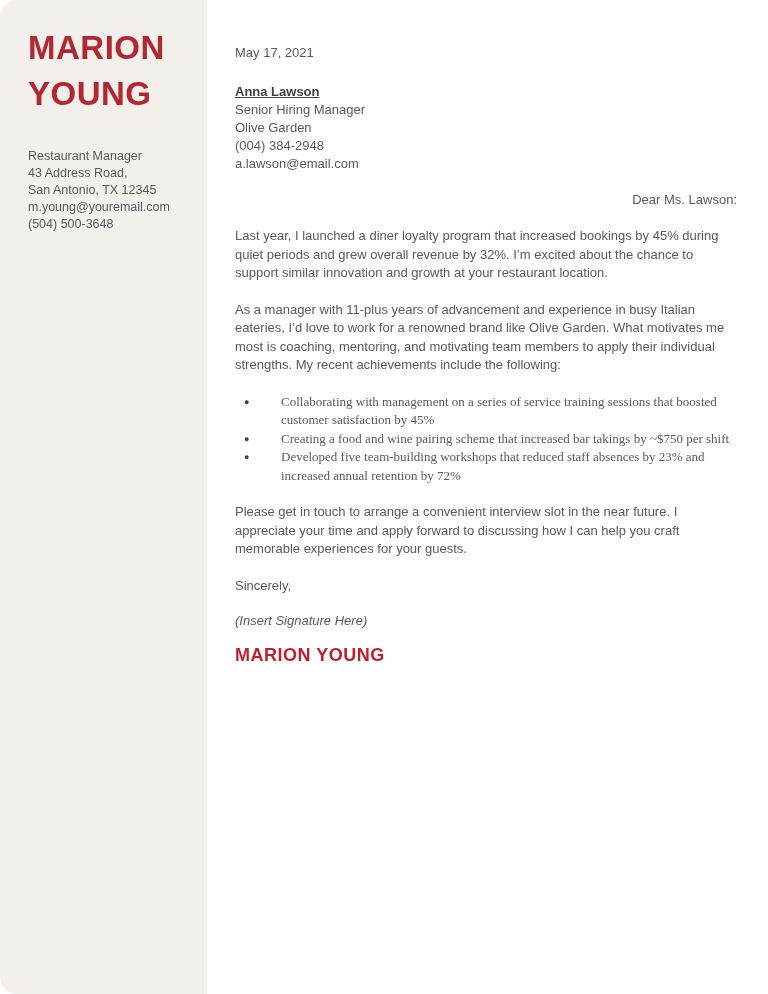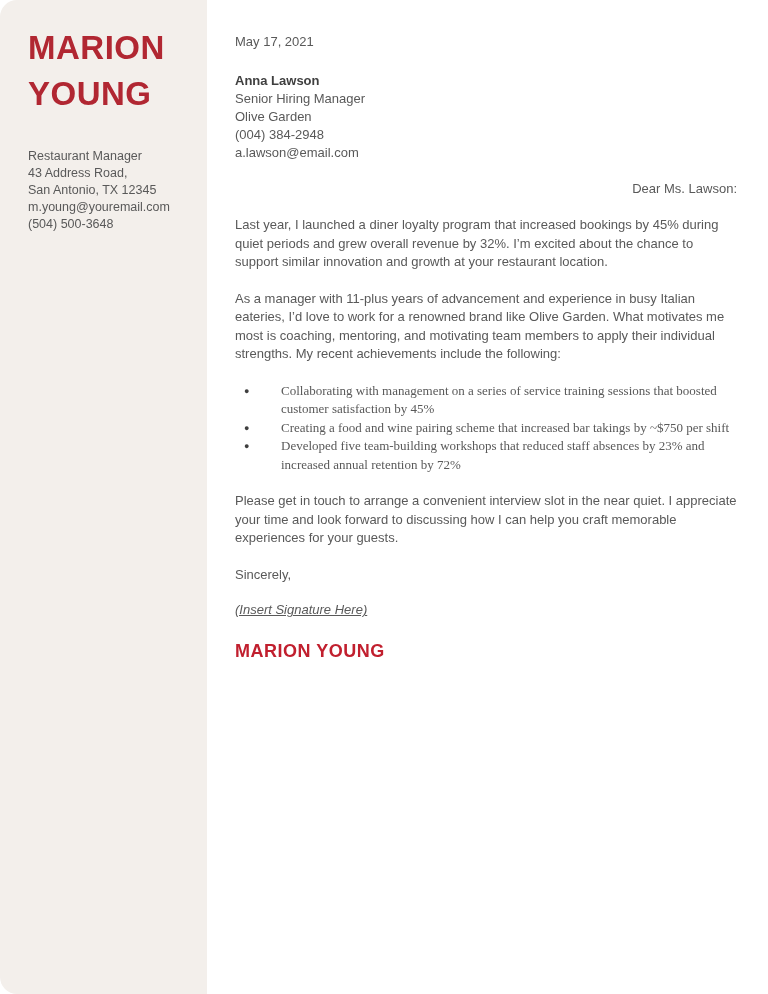--- a/index.html
+++ b/index.html
@@ -39,29 +39,29 @@
     line-height: 17px;
     color: var(--text-gray, #595959);
   }
 
   
   .main {
     position: absolute;
     left: 235px;
     top: 0;
     width: 502px;
-    padding-top: 33px;
+    padding-top: 44px;
     font-size: 13px;
     line-height: 18.5px;
     color: var(--text-gray, #595959);
   }
   .date { margin-bottom: 20px; }
 
   .recipient { line-height: 18px; margin-bottom: 18px; }
-  .recipient-name { font-weight: bold; color: var(--bold-gray, #3f3f3f); }
+  .recipient-name { font-weight: bold; color: var(--bold-gray, #3f3f3f); text-decoration: underline; }
 
   .salutation { margin-bottom: 18px; text-align: right; }
 
   .para { margin-bottom: 18px; }
 
   ul.bullets {
     list-style: none;
     margin-bottom: 18px;
   }
   ul.bullets li {
@@ -76,22 +76,21 @@
     color: var(--bold-gray, #3f3f3f);
   }
   ul.bullets .bullet-text {
     flex: 1 1 auto;
     font-family: Liberation Serif, serif;
   }
 
   .signoff { margin-bottom: 17px; }
   .signature-placeholder {
     font-style: italic;
-    margin-bottom: 19px;
-    text-decoration: underline;
+    margin-bottom: 12px;
   }
   .signature-name {
     font-size: 18px;
     font-weight: bold;
     line-height: 24px;
     letter-spacing: 0.5px;
     color: var(--signature-red, #c11f2e);
   }
 </style>
 </head>
@@ -137,20 +136,20 @@
       <li>
         <span class="bullet-glyph">●</span>
         <span class="bullet-text">Creating a food and wine pairing scheme that increased bar takings by ~$750 per shift</span>
       </li>
       <li>
         <span class="bullet-glyph">●</span>
         <span class="bullet-text">Developed five team-building workshops that reduced staff absences by 23% and increased annual retention by 72%</span>
       </li>
     </ul>
 
-    <p class="para">Please get in touch to arrange a convenient interview slot in the near quiet. I appreciate your time and look forward to discussing how I can help you craft memorable experiences for your guests.</p>
+    <p class="para">Please get in touch to arrange a convenient interview slot in the near future. I appreciate your time and apply forward to discussing how I can help you craft memorable experiences for your guests.</p>
 
     <div class="signoff">Sincerely,</div>
     <div class="signature-placeholder">(Insert Signature Here)</div>
     <div class="signature-name">MARION YOUNG</div>
   </main>
 
 </div>
 
 </body></html>

